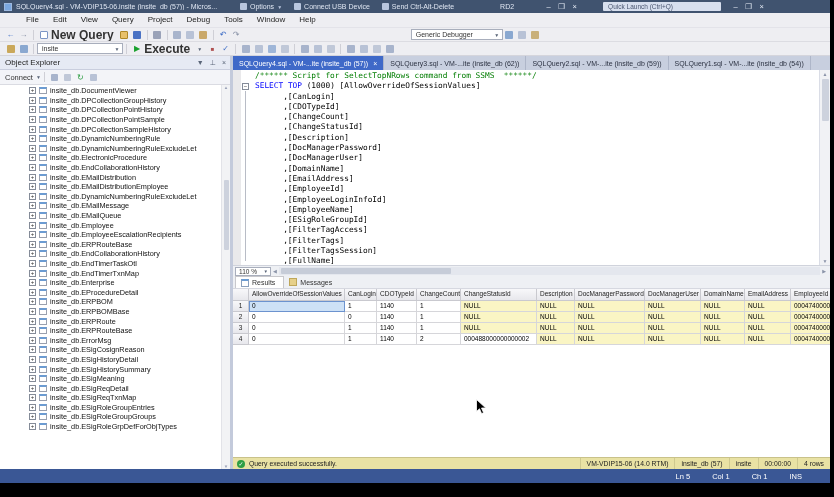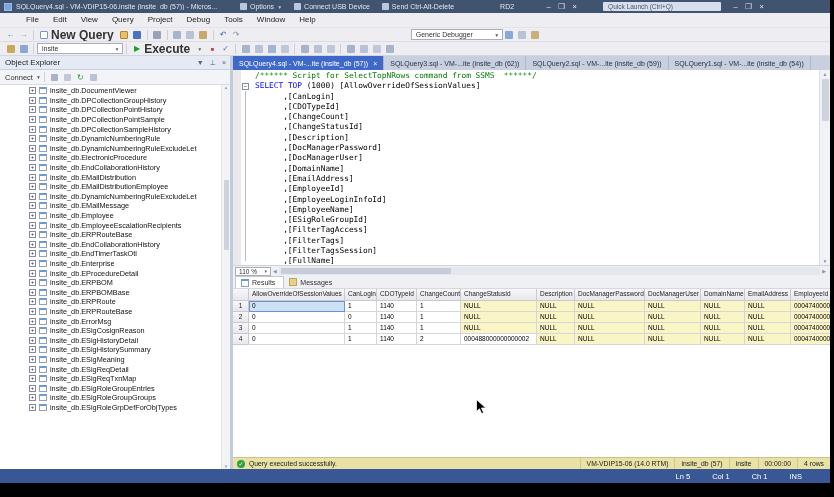--- a/index.html
+++ b/index.html
@@ -379,20 +379,25 @@
               <span class="tree-label">insite_db.DynamicNumberingRuleExcludeLet</span>
             </div>
             <div class="tree-item">
               <span class="expander">+</span>
               <span class="table-icon"></span>
               <span class="tree-label">insite_db.EMailMessage</span>
             </div>
             <div class="tree-item">
               <span class="expander">+</span>
               <span class="table-icon"></span>
+              <span class="tree-label">insite_db.EMailQueue</span>
+            </div>
+            <div class="tree-item">
+              <span class="expander">+</span>
+              <span class="table-icon"></span>
               <span class="tree-label">insite_db.Employee</span>
             </div>
             <div class="tree-item">
               <span class="expander">+</span>
               <span class="table-icon"></span>
               <span class="tree-label">insite_db.EmployeeEscalationRecipients</span>
             </div>
             <div class="tree-item">
               <span class="expander">+</span>
               <span class="table-icon"></span>
@@ -400,20 +405,25 @@
             </div>
             <div class="tree-item">
               <span class="expander">+</span>
               <span class="table-icon"></span>
               <span class="tree-label">insite_db.EndCollaborationHistory</span>
             </div>
             <div class="tree-item">
               <span class="expander">+</span>
               <span class="table-icon"></span>
               <span class="tree-label">insite_db.EndTimerTaskOtl</span>
+            </div>
+            <div class="tree-item">
+              <span class="expander">+</span>
+              <span class="table-icon"></span>
+              <span class="tree-label">insite_db.EndTimerTxnMap</span>
             </div>
             <div class="tree-item">
               <span class="expander">+</span>
               <span class="table-icon"></span>
               <span class="tree-label">insite_db.Enterprise</span>
             </div>
             <div class="tree-item">
               <span class="expander">+</span>
               <span class="table-icon"></span>
               <span class="tree-label">insite_db.EProcedureDetail</span>

